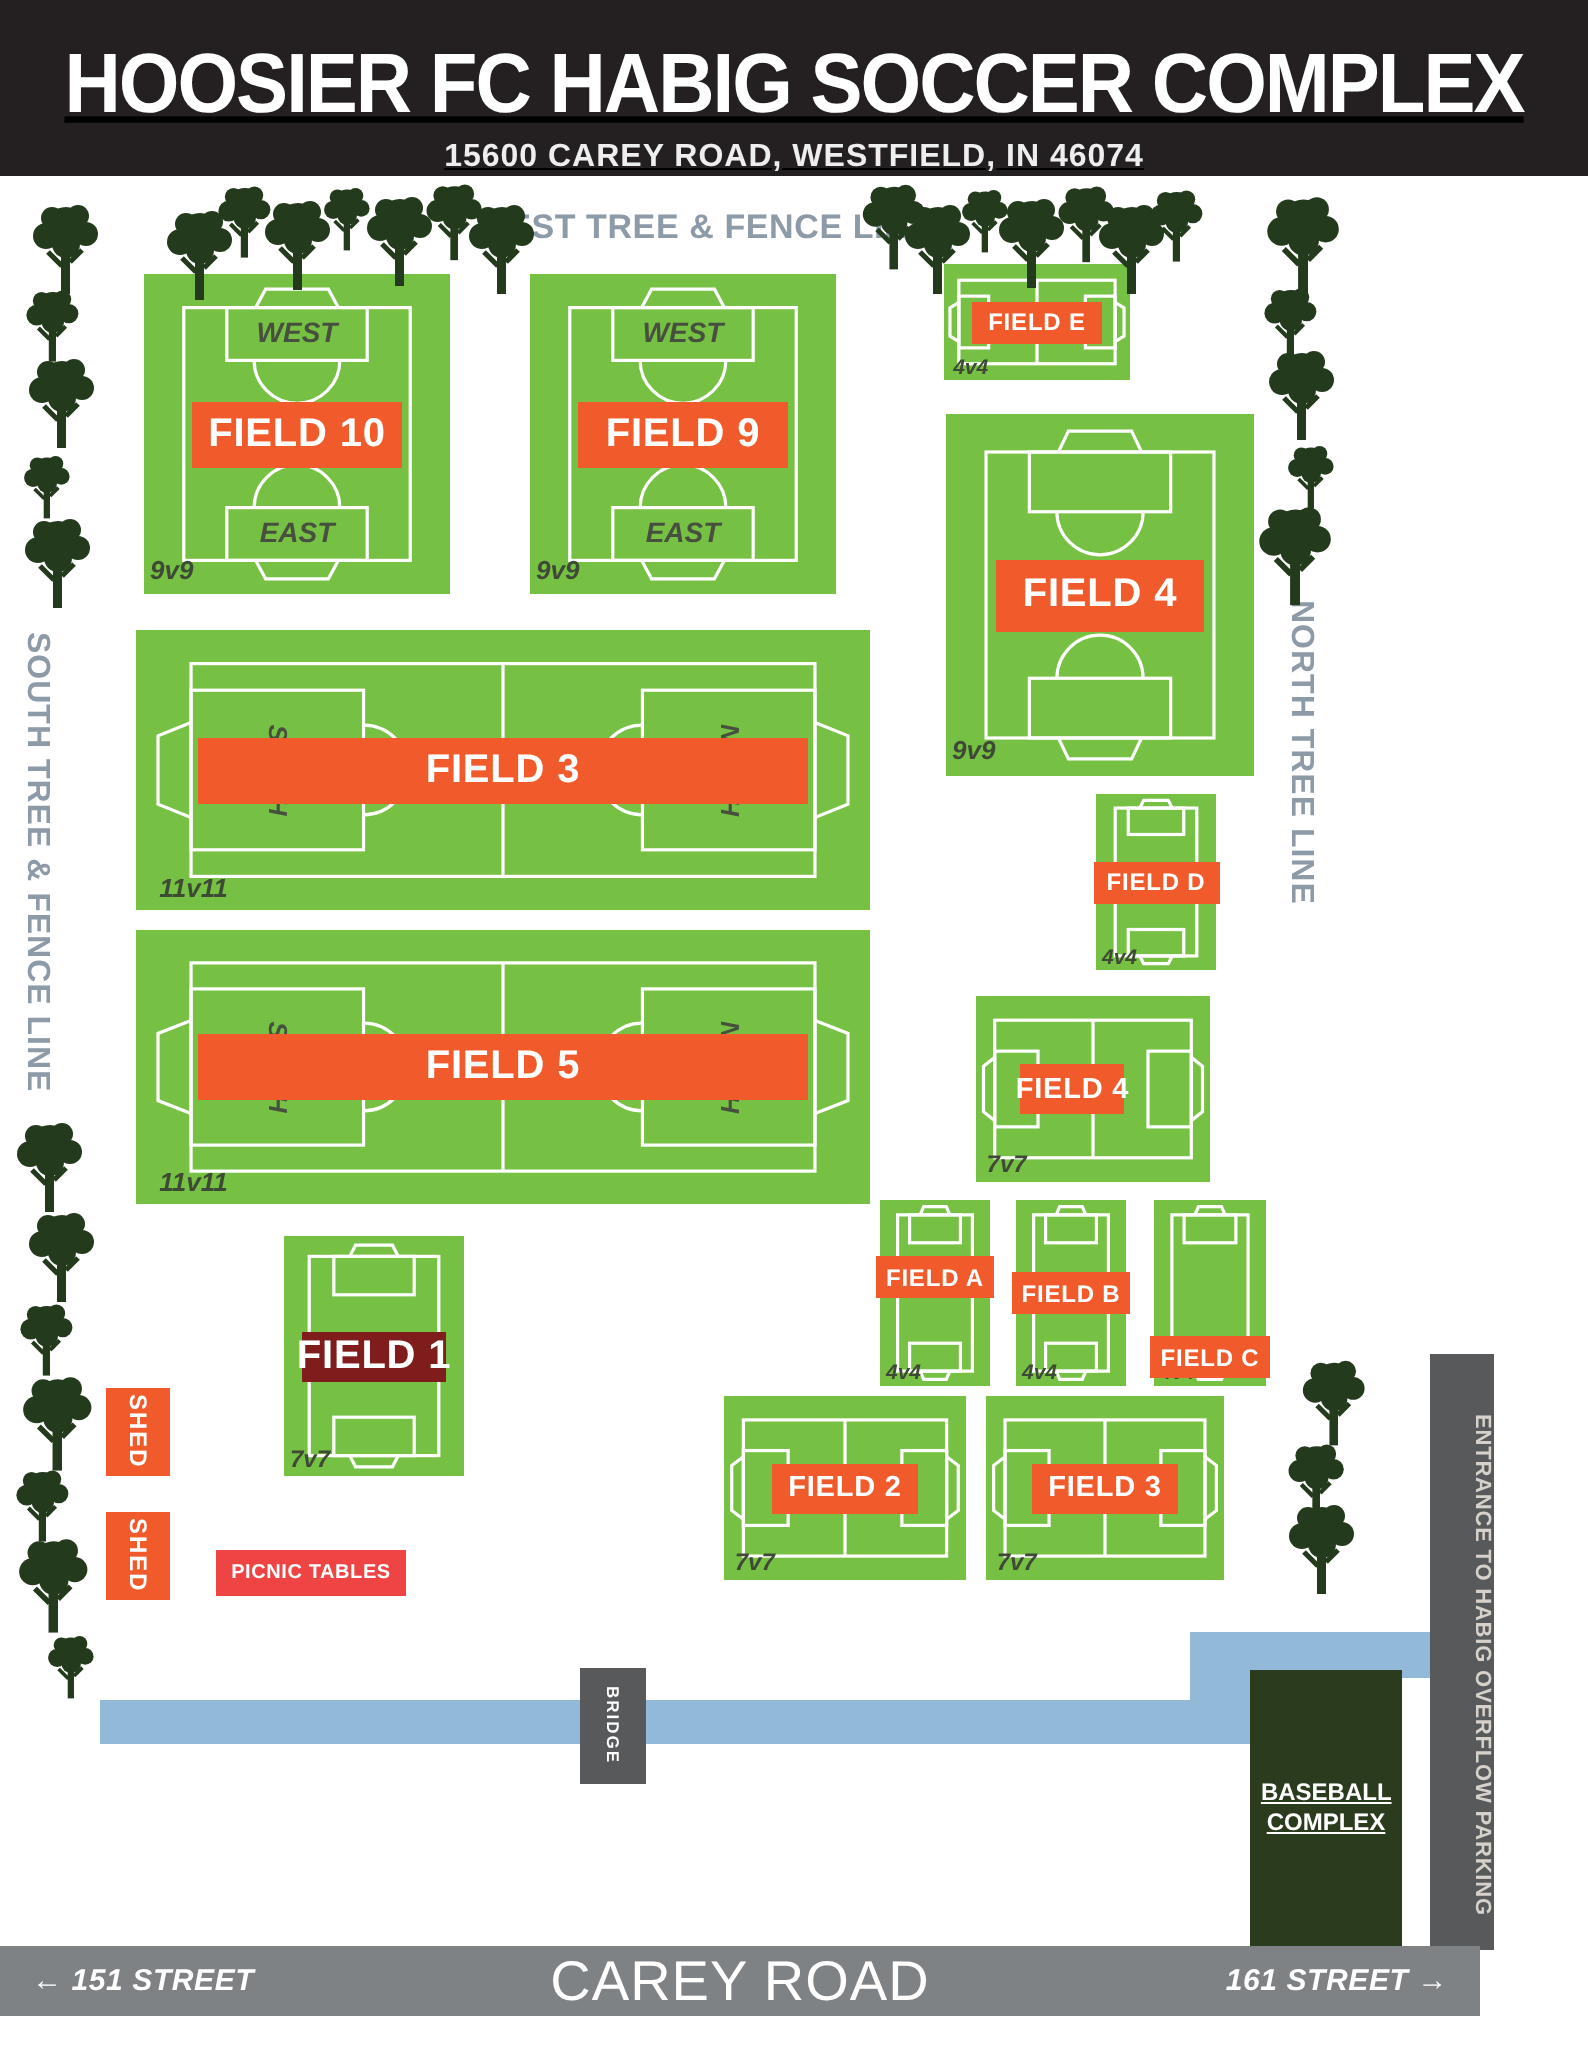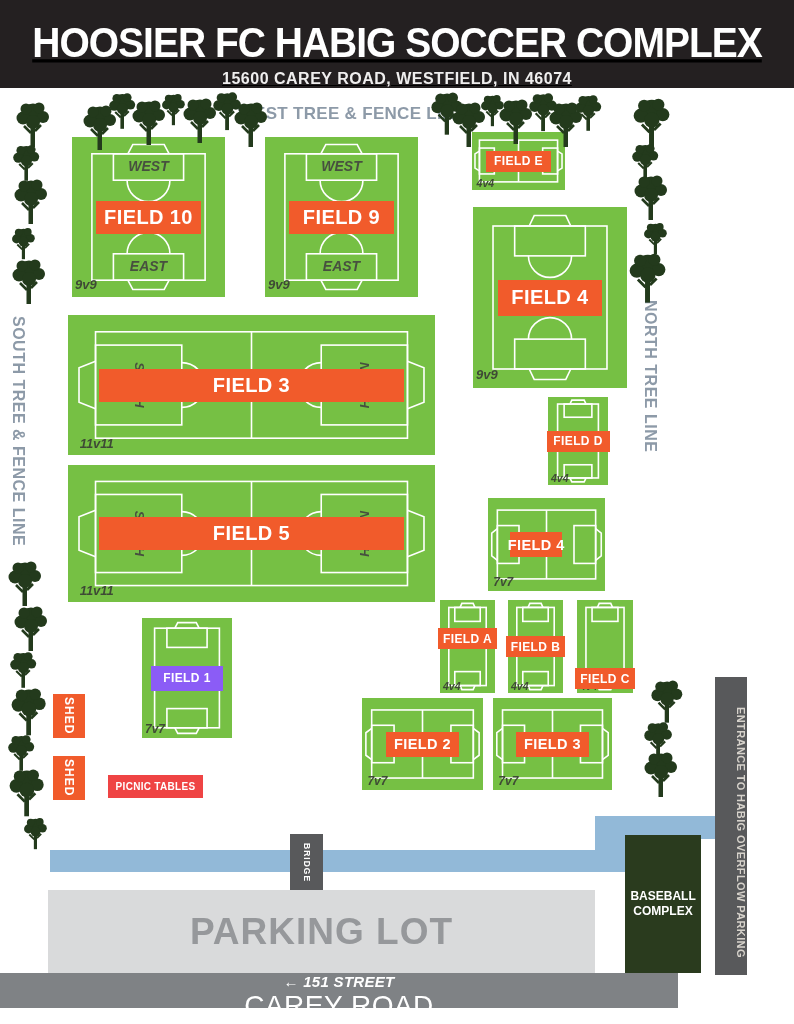--- a/index.html
+++ b/index.html
@@ -38,30 +38,30 @@
              display:flex;flex-direction:column;align-items:center;justify-content:center;line-height:1;}
   #clubhouse .l1{font-size:20px;font-weight:bold;}
   #clubhouse .l2{font-size:10px;font-weight:bold;letter-spacing:.5px;margin-top:2px;color:#f2f0ec;}
   #bridge{position:absolute;left:290px;top:834px;width:33px;height:58px;background:#58595b;color:#fff;
           font-size:8.5px;font-weight:bold;letter-spacing:1px;display:flex;align-items:center;justify-content:center;}
   #parking{position:absolute;left:48px;top:890px;width:547px;height:83px;background:#d9dadb;
            display:flex;align-items:center;justify-content:center;color:#96989b;
            font-size:37px;font-weight:bold;letter-spacing:1px;}
   #baseball{position:absolute;left:625px;top:835px;width:76px;height:138px;background:#2a3b1e;color:#fff;
             display:flex;align-items:center;justify-content:center;text-align:center;
-            font-size:12px;font-weight:bold;line-height:1.25;padding:0 10px;}
+            font-size:12px;font-weight:bold;line-height:1.25;padding:0 10px;text-decoration:underline;}
   #overflow{position:absolute;left:657px;top:482px;width:90px;height:195px;background:#58595b;color:#d6d2cb;
             font-size:13px;font-weight:bold;line-height:1.3;padding:50px 0 0 11px;}
   #entrance{position:absolute;left:715px;top:677px;width:32px;height:298px;background:#58595b;color:#d6d2cb;
             font-size:11px;font-weight:bold;letter-spacing:.4px;display:flex;align-items:flex-start;
             justify-content:center;padding-top:12px;}
 
   
-  #road{position:absolute;left:0;top:973px;width:678px;height:35px;background:#7f8285;color:#fff;
-        display:flex;align-items:center;justify-content:space-between;padding:0 16px;flex-direction:column;}
+  #road{position:absolute;left:0;top:973px;width:740px;height:35px;background:#7f8285;color:#fff;
+        display:flex;align-items:center;justify-content:space-between;padding:0 16px;}
   #road .street{font-size:15px;font-style:italic;font-weight:bold;letter-spacing:.3px;}
   #road .center{font-size:28px;font-weight:normal;letter-spacing:.5px;}
 
   #trees-layer svg,#fields-layer svg{display:block;}
 </style>
 </head>
 <body>
 
 <div id="map">
 
@@ -237,21 +237,21 @@
         <svg width="90" height="120" viewBox="0 0 90 120">
           <rect width="90" height="120" fill="#76c044"></rect>
           <rect x="12.600000000000001" y="10.200000000000001" width="64.8" height="99.6" fill="none" stroke="#ffffff" stroke-width="1.6"></rect>
           <rect x="24.912000000000003" y="10.200000000000001" width="40.175999999999995" height="19.2" fill="none" stroke="#ffffff" stroke-width="1.6"></rect>
           <rect x="24.912000000000003" y="90.6" width="40.175999999999995" height="19.2" fill="none" stroke="#ffffff" stroke-width="1.6"></rect>
           <path d="M32.85,10.200000000000001 L35.766,4.59 L54.234,4.59 L57.150000000000006,10.200000000000001" fill="none" stroke="#ffffff" stroke-width="1.6"></path>
           <path d="M32.85,109.8 L35.766,115.41 L54.234,115.41 L57.150000000000006,109.8" fill="none" stroke="#ffffff" stroke-width="1.6"></path>
           <text x="3" y="115.41" font-size="12" font-style="italic" font-weight="bold" fill="#3e4a35">7v7</text>
         </svg>
       </div>
-      <div class="field-label" style="left: 151px; top: 665.5px; width: 72px; height: 25px; font-size: 12px; background: #8b5cf6;">FIELD 1</div>
+      <div class="field-label" style="left: 151px; top: 665.5px; width: 72px; height: 25px; font-size: 20px; background: #7f1d1d;">FIELD 1</div>
       <div class="field" style="left: 362px; top: 698px; width: 121px; height: 92px;">
         <svg width="121" height="92" viewBox="0 0 121 92">
           <rect width="121" height="92" fill="#76c044"></rect>
           <rect x="9.68" y="11.96" width="101.64" height="68.08" fill="none" stroke="#ffffff" stroke-width="1.6"></rect>
           <line x1="60.5" y1="11.96" x2="60.5" y2="80.03999999999999" stroke="#ffffff" stroke-width="1.6"></line>
           <rect x="9.68" y="27.278" width="22.384999999999998" height="37.444" fill="none" stroke="#ffffff" stroke-width="1.6"></rect>
           <rect x="88.935" y="27.278" width="22.384999999999998" height="37.444" fill="none" stroke="#ffffff" stroke-width="1.6"></rect>
           <path d="M9.68,30.36 L3.872,34.7392 L3.872,57.2608 L9.68,61.64" fill="none" stroke="#ffffff" stroke-width="1.6"></path>
           <path d="M111.32,30.36 L117.12799999999999,34.7392 L117.12799999999999,57.2608 L111.32,61.64" fill="none" stroke="#ffffff" stroke-width="1.6"></path>
           <text x="5.388" y="87.216" font-size="12" font-style="italic" font-weight="bold" fill="#3e4a35">7v7</text>
@@ -680,21 +680,20 @@
           <circle cx="24" cy="7" r="5.5" fill="#233a1c"></circle>
           <circle cx="18" cy="21" r="7" fill="#233a1c"></circle>
         </svg>
       </div>
     </div>
 
   <div id="shed-1" class="shed vtext">SHED</div>
   <div id="shed-2" class="shed vtext">SHED</div>
   <div id="picnic">PICNIC TABLES</div>
   <div id="bridge" class="vtext">BRIDGE</div>
-  <div id="parking">PARKING LOT</div>
   <div id="baseball">BASEBALL COMPLEX</div>
   <div id="entrance" class="vtext">ENTRANCE TO HABIG OVERFLOW PARKING</div>
 
   <div id="road">
     <span class="street">←  151 STREET</span>
     <span class="center">CAREY ROAD</span>
     <span class="street">161 STREET  →</span>
   </div>
 </div>
 

